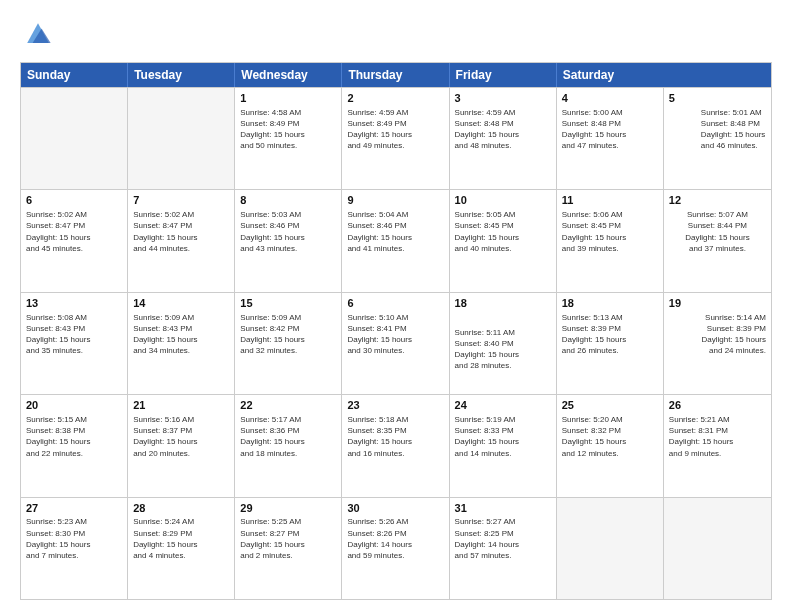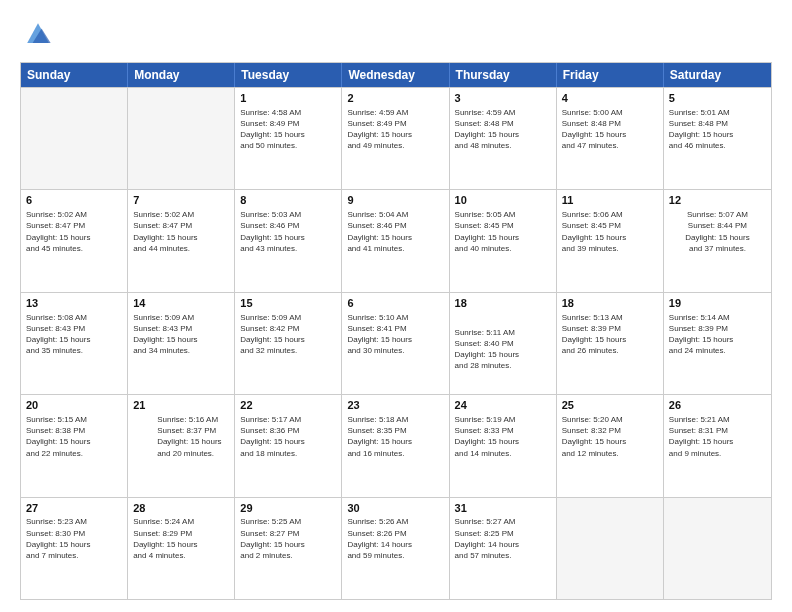--- a/index.html
+++ b/index.html
@@ -125,21 +125,20 @@
     </div>
     <div class="title-block">
       <div class="month-title"></div>
       <div class="location"></div>
     </div>
   </div>
 
   <div class="calendar">
     <div class="cal-header-row">
     <div class="cal-header-cell">Sunday</div>
-        <div class="cal-header-cell">Monday</div>
         <div class="cal-header-cell">Tuesday</div>
         <div class="cal-header-cell">Wednesday</div>
         <div class="cal-header-cell">Thursday</div>
         <div class="cal-header-cell">Friday</div>
         <div class="cal-header-cell">Saturday</div>
       </div>
     <div class="cal-body">
     <div class="cal-row">
           <div class="cal-cell empty"></div>
           <div class="cal-cell empty"></div>
@@ -166,21 +165,21 @@
           </div>
           <div class="cal-cell">
             <span class="day-num">4</span>
             <div class="cell-info" style="white-space: pre-line;">Sunrise: 5:00 AM
 Sunset: 8:48 PM
 Daylight: 15 hours
 and 47 minutes.</div>
           </div>
           <div class="cal-cell">
             <span class="day-num">5</span>
-            <div class="cell-info" style="white-space: pre-line;">Sunrise: 5:01 AM
+            <div class="cell-info" style="white-space: pre-line; margin-left: 32px;">Sunrise: 5:01 AM
 Sunset: 8:48 PM
 Daylight: 15 hours
 and 46 minutes.</div>
           </div>
         </div>
         <div class="cal-row">
           <div class="cal-cell">
             <span class="day-num">6</span>
             <div class="cell-info" style="white-space: pre-line;">Sunrise: 5:02 AM
 Sunset: 8:47 PM
@@ -268,37 +267,37 @@
           </div>
           <div class="cal-cell">
             <span class="day-num">18</span>
             <div class="cell-info" style="white-space: pre-line;">Sunrise: 5:13 AM
 Sunset: 8:39 PM
 Daylight: 15 hours
 and 26 minutes.</div>
           </div>
           <div class="cal-cell">
             <span class="day-num">19</span>
-            <div class="cell-info" style="white-space: pre-line;">Sunrise: 5:14 AM
+            <div class="cell-info" style="white-space: pre-line; text-align: right;">Sunrise: 5:14 AM
 Sunset: 8:39 PM
 Daylight: 15 hours
 and 24 minutes.</div>
           </div>
         </div>
         <div class="cal-row">
           <div class="cal-cell">
             <span class="day-num">20</span>
             <div class="cell-info" style="white-space: pre-line;">Sunrise: 5:15 AM
 Sunset: 8:38 PM
 Daylight: 15 hours
 and 22 minutes.</div>
           </div>
           <div class="cal-cell">
             <span class="day-num">21</span>
-            <div class="cell-info" style="white-space: pre-line; margin-left: 24px;">Sunrise: 5:16 AM
+            <div class="cell-info" style="white-space: pre-line;">Sunrise: 5:16 AM
 Sunset: 8:37 PM
 Daylight: 15 hours
 and 20 minutes.</div>
           </div>
           <div class="cal-cell">
             <span class="day-num">22</span>
             <div class="cell-info" style="white-space: pre-line;">Sunrise: 5:17 AM
 Sunset: 8:36 PM
 Daylight: 15 hours
 and 18 minutes.</div>

